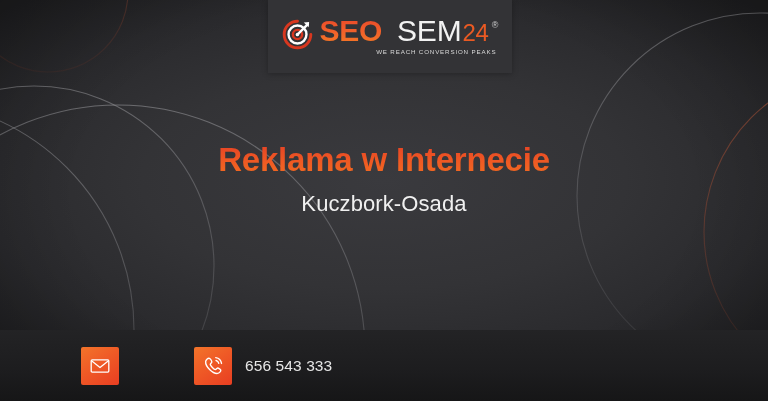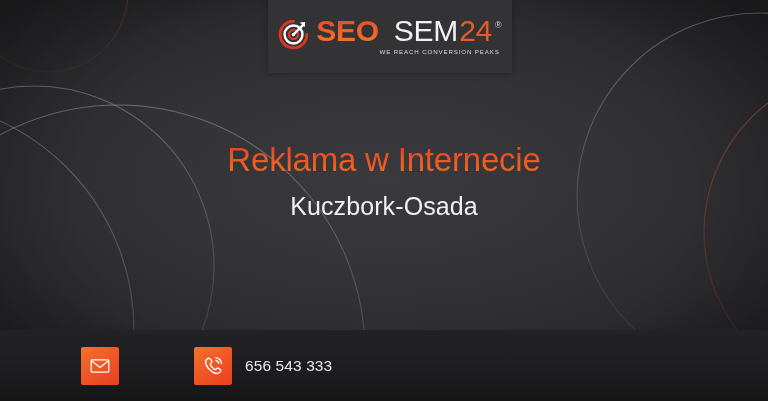--- a/index.html
+++ b/index.html
@@ -84,21 +84,21 @@
     color: transparent;
   }
   .logo-sem {
     font-size: 30px;
     font-weight: 400;
     color: #f2f2f2;
     letter-spacing: -0.2px;
     margin-left: 15px;
   }
   .logo-24 {
-    font-size: 30px;
+    font-size: 24px;
     font-weight: 400;
     color: #ea5a23;
     letter-spacing: -0.2px;
     margin-left: 1px;
   }
   .logo-reg {
     font-size: 9px;
     color: #cfcfcf;
     margin-left: 3px;
     position: relative;
@@ -118,31 +118,31 @@
   #hero {
     position: absolute;
     left: 0;
     right: 0;
     top: 140px;
     text-align: center;
   }
   #hero-title {
     margin: 0;
     font-size: 33px;
-    font-weight: 400;
+    font-weight: 700;
     letter-spacing: -0.2px;
     background: linear-gradient(180deg, #e33d26 0%, #ef5a23 55%, #f2701f 100%);
     -webkit-background-clip: text;
     background-clip: text;
     color: transparent;
     line-height: 1.2;
   }
   #hero-subtitle {
     margin: 11px 0 0 0;
-    font-size: 25px;
+    font-size: 22px;
     font-weight: 400;
     color: #f0f0f0;
     letter-spacing: 0.1px;
     line-height: 1.2;
   }
 
   
   #footer {
     position: absolute;
     left: 0;

